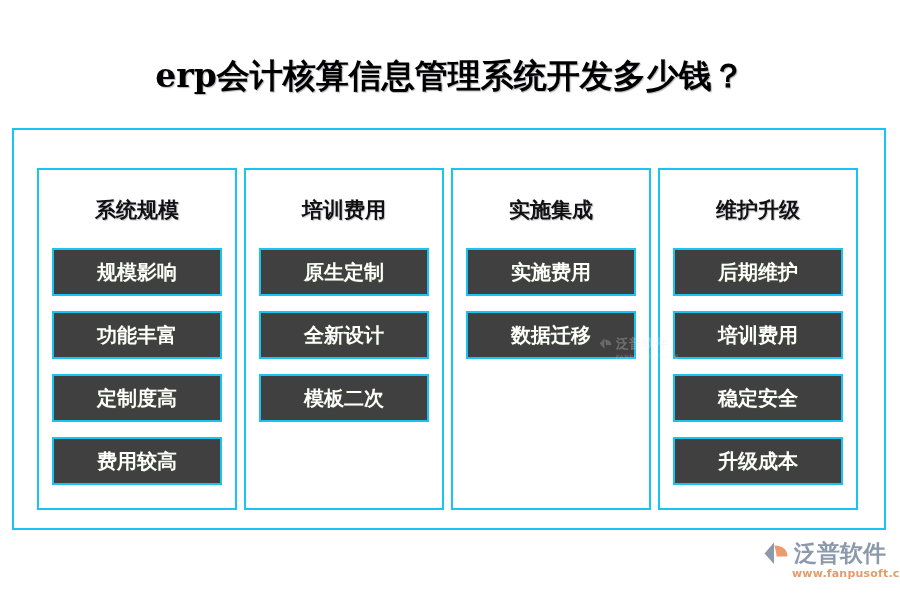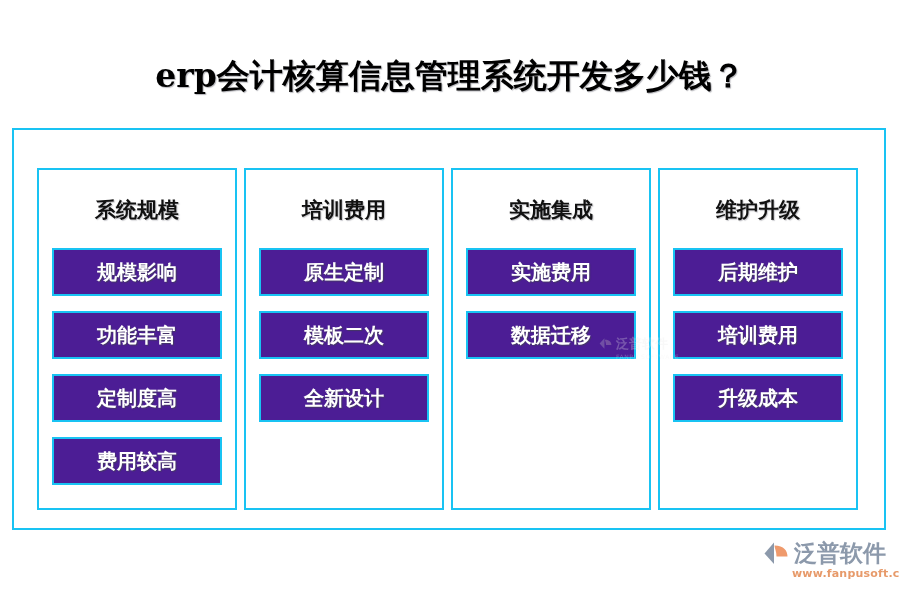--- a/index.html
+++ b/index.html
@@ -95,21 +95,21 @@
     display: flex;
     flex-direction: column;
     gap: 15px;
     align-items: center;
   }
 
   .item-box {
     width: 170px;
     height: 48px;
     box-sizing: border-box;
-    background: #4c1d95;
+    background: #404040;
     border: 2px solid #19c3f3;
     display: flex;
     align-items: center;
     justify-content: center;
     font-family: "DejaVu Serif", "Liberation Serif", serif;
     font-weight: bold;
     font-size: 20px;
     line-height: 22px;
     color: #ffffff;
     text-shadow: 1px 1px 1px rgba(60,90,40,0.45);
@@ -217,38 +217,39 @@
         <div class="item-box">功能丰富</div>
         <div class="item-box">定制度高</div>
         <div class="item-box">费用较高</div>
       </div>
     </div>
 
     <div class="column-card">
       <div class="column-title">培训费用</div>
       <div class="item-list">
         <div class="item-box">原生定制</div>
+        <div class="item-box">全新设计</div>
         <div class="item-box">模板二次</div>
-        <div class="item-box">全新设计</div>
       </div>
     </div>
 
     <div class="column-card">
       <div class="column-title">实施集成</div>
       <div class="item-list">
         <div class="item-box">实施费用</div>
         <div class="item-box">数据迁移</div>
       </div>
     </div>
 
     <div class="column-card">
       <div class="column-title">维护升级</div>
       <div class="item-list">
         <div class="item-box">后期维护</div>
         <div class="item-box">培训费用</div>
+        <div class="item-box">稳定安全</div>
         <div class="item-box">升级成本</div>
       </div>
     </div>
 
   </div>
 
   <div id="watermark">
     <div class="wm-row">
       <span class="wm-mark">
         <svg viewBox="0 0 28 26" width="15" height="15" aria-hidden="true">

